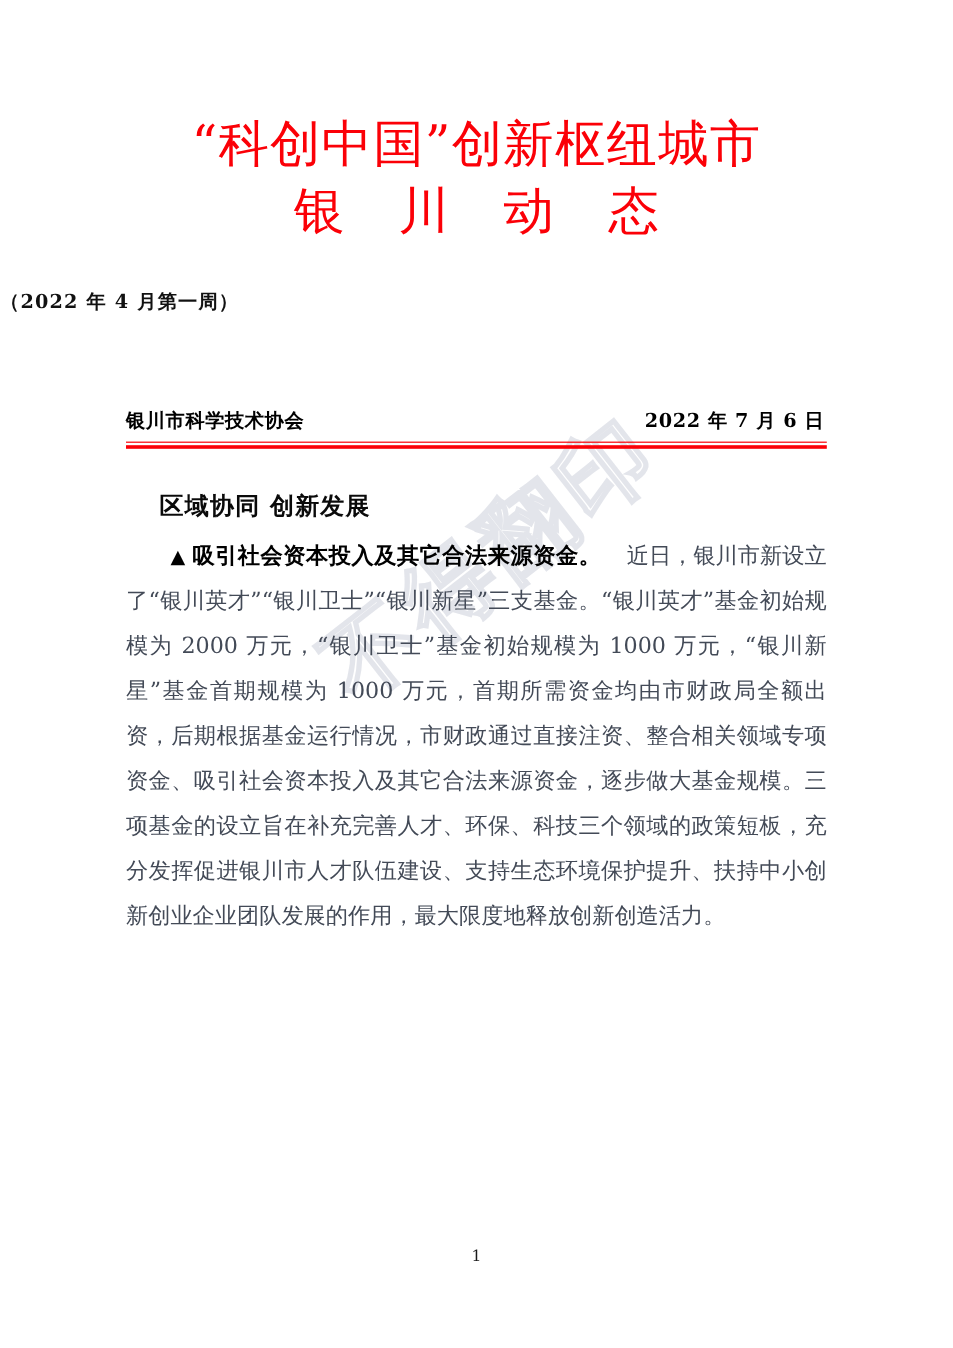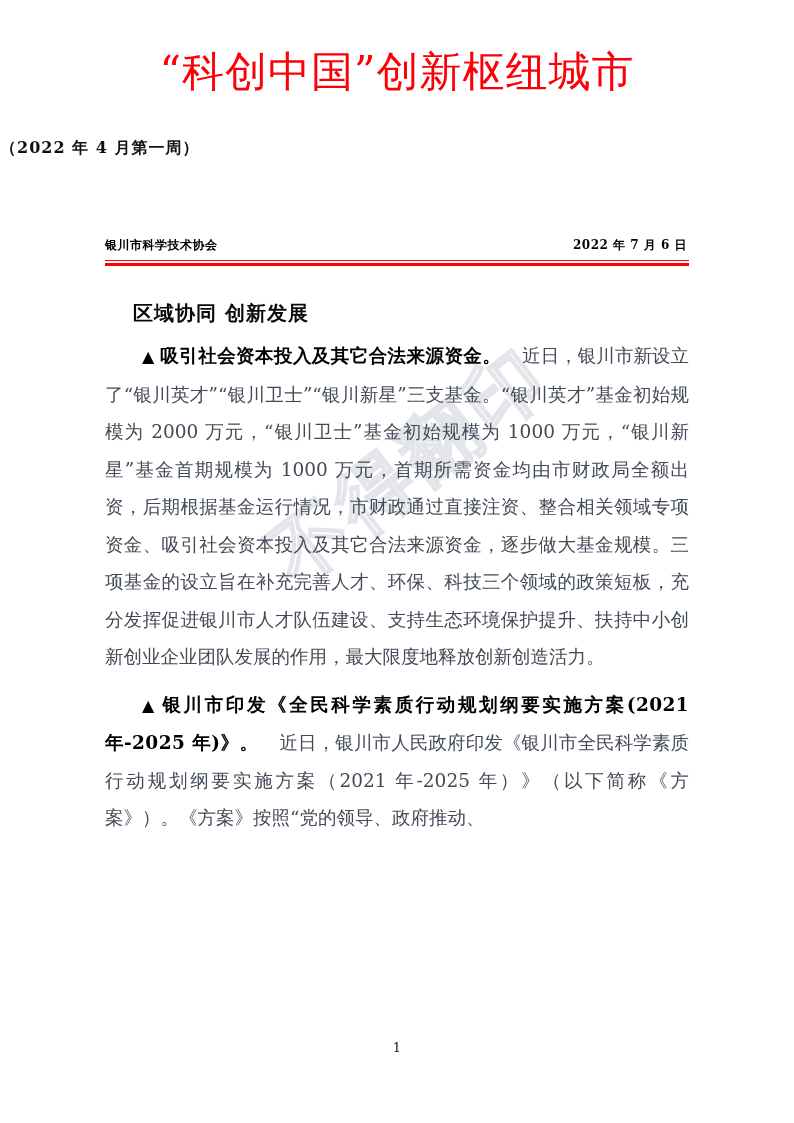--- a/index.html
+++ b/index.html
@@ -49,22 +49,22 @@
   }
 
   
   .content {
     position: relative;
     z-index: 2;
   }
 
   
   .masthead {
+    padding-top: 92px;
     text-align: center;
-    margin-top: 44px;
   }
   .masthead-line {
     color: #fb0007;
     font-family: "DejaVu Serif", "Liberation Serif", serif;
     font-weight: 400;
     font-size: 42px;
     line-height: 56px;
     letter-spacing: 1px;
     white-space: nowrap;
   }
@@ -81,21 +81,21 @@
     letter-spacing: 1px;
     color: #111111;
   }
 
   
   .issuer-bar {
     margin: 78px 105px 0 105px;
     display: flex;
     justify-content: space-between;
     align-items: flex-end;
-    font-size: 12px;
+    font-size: 16px;
     font-weight: 700;
     color: #000000;
     letter-spacing: 0.5px;
   }
   .issuer-name {
     font-family: "DejaVu Serif", "Liberation Serif", serif;
   }
   .issuer-date {
     font-family: "DejaVu Serif", "Liberation Serif", serif;
     padding-right: 2px;
@@ -174,20 +174,21 @@
 <div id="page">
 
   <div class="watermark-layer">
     <div class="watermark">不得翻印</div>
   </div>
 
   <div class="content">
 
     <div class="masthead">
       <div class="masthead-line line1">“科创中国”创新枢纽城市</div>
+      <div class="masthead-line line2">银 川 动 态</div>
       <div class="issue-line">（2022 年 4 月第一周）</div>
     </div>
 
     <div class="issuer-bar">
       <div class="issuer-name">银川市科学技术协会</div>
       <div class="issuer-date">2022 年 7 月 6 日</div>
     </div>
 
     <div class="rule-group">
       <div class="rule-thin"></div>
@@ -196,23 +197,20 @@
     </div>
 
     <div class="body-block">
 
       <div class="section-heading">区域协同  创新发展</div>
 
       <p class="article">
         <span class="bullet">▲</span><span class="lead">吸引社会资本投入及其它合法来源资金。</span><span class="rest">近日，银川市新设立了“银川英才”“银川卫士”“银川新星”三支基金。“银川英才”基金初始规模为 2000 万元，“银川卫士”基金初始规模为 1000 万元，“银川新星”基金首期规模为 1000 万元，首期所需资金均由市财政局全额出资，后期根据基金运行情况，市财政通过直接注资、整合相关领域专项资金、吸引社会资本投入及其它合法来源资金，逐步做大基金规模。三项基金的设立旨在补充完善人才、环保、科技三个领域的政策短板，充分发挥促进银川市人才队伍建设、支持生态环境保护提升、扶持中小创新创业企业团队发展的作用，最大限度地释放创新创造活力。</span>
       </p>
 
-      <p class="article">
-        <span class="bullet">▲</span><span class="lead">银川市印发《全民科学素质行动规划纲要实施方案(2021 年-2025 年)》。</span><span class="rest">近日，银川市人民政府印发《银川市全民科学素质行动规划纲要实施方案（2021 年-2025 年）》（以下简称《方案》）。《方案》按照“党的领导、政府推动、</span>
-      </p>
 
     </div>
 
   </div>
 
   <div class="page-number">1</div>
 
 </div>
 
 </body></html>

